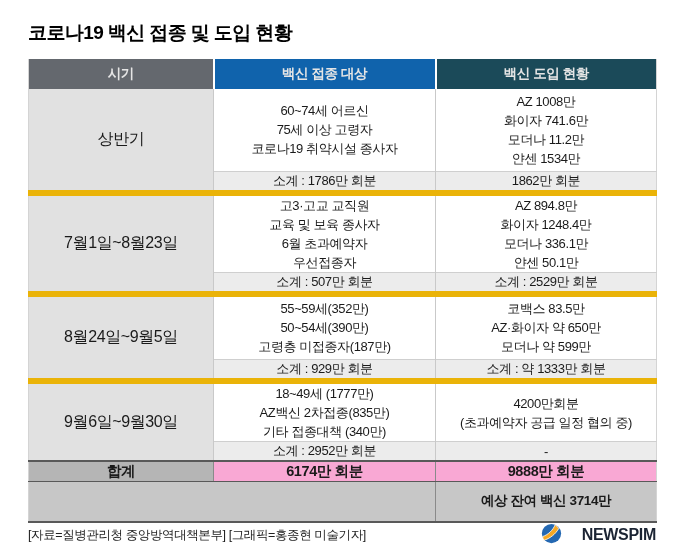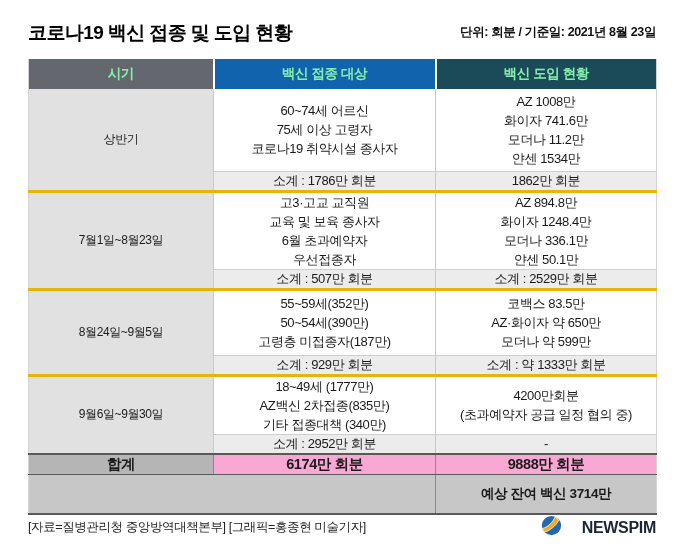--- a/index.html
+++ b/index.html
@@ -10,38 +10,38 @@
   
   .titlebar { display:flex; justify-content:space-between; align-items:center; height:34px; }
   .title { font-size:19px; font-weight:bold; letter-spacing:-0.6px; color:#000; }
   .unit-note { font-size:12.5px; font-weight:bold; letter-spacing:-0.4px; color:#111; padding-bottom:1px; }
 
   
   table { border-collapse:collapse; width:628px; margin-top:9px; table-layout:fixed;
           border-left:1px solid #d4d4d4; border-right:1px solid #d4d4d4; }
   col.c1 { width:185px; } col.c2 { width:222px; } col.c3 { width:221px; }
 
-  th { height:30px; font-size:13.5px; font-weight:bold; color:#86efac; text-align:center;
+  th { height:30px; font-size:13.5px; font-weight:bold; color:#e5e5e5; text-align:center;
        letter-spacing:-0.4px; vertical-align:middle; }
   th.h-period { background:#64686e; }
   th.h-target { background:#1063ac; border-left:2px solid #ffffff;margin-top:16px; }
   th.h-import { background:#1b4a59; border-left:2px solid #ffffff; }
 
   td { text-align:center; vertical-align:middle; font-size:13px; letter-spacing:-0.4px;
        color:#1a1a1a; border-left:1px solid #c9c9c9; }
-  td.period { background:#e1e1e1; border-left:none; font-size:12px; }
+  td.period { background:#e1e1e1; border-left:none; font-size:16px; }
   td.multi { white-space:pre-line; line-height:19px; background:#ffffff; }
 
   tr.b0 { height:82px; }
   tr.b1 { height:78px; }
   tr.b2 { height:66px; }
   tr.b3 { height:56px; }
   tr.subtotal { height:16px; }
   tr.subtotal td { background:#ececec; border-top:1px solid #cfcfcf; }
-  tr.sep td { border-top:3px solid #eab308; }
+  tr.sep td { border-top:6px solid #eab308; }
 
   tr.total-row { height:16px; }
   tr.total-row td { border-top:2px solid #595959; border-bottom:1px solid #595959;
                     font-weight:bold; font-size:14.5px; }
   td.t-period { background:#b5b5b5; border-left:none; }
   td.t-val { background:#f9a8d4; border-left:1px solid #8a8a8a; }
 
   tr.remaining-row { height:40px; }
   tr.remaining-row td { background:#c7c7c7; border-bottom:2px solid #595959; }
   td.r-empty { border-left:none; }
@@ -53,21 +53,20 @@
   .logo { display:flex; align-items:center; gap:20px; }
   .logo-text { font-size:16px; font-weight:bold; letter-spacing:-0.3px; color:#1b2433; }
 </style>
 </head>
 <body>
 
 <div class="page">
 
   <div class="titlebar">
     <div class="title">코로나19 백신 접종 및 도입 현황</div>
-    <div class="unit-note">단위: 회분 / 기준일: 2021년 8월 23일</div>
   </div>
 
   <table>
     <colgroup>
         <col class="c1">
         <col class="c2">
         <col class="c3">
       </colgroup>
     <thead>
       <tr>

